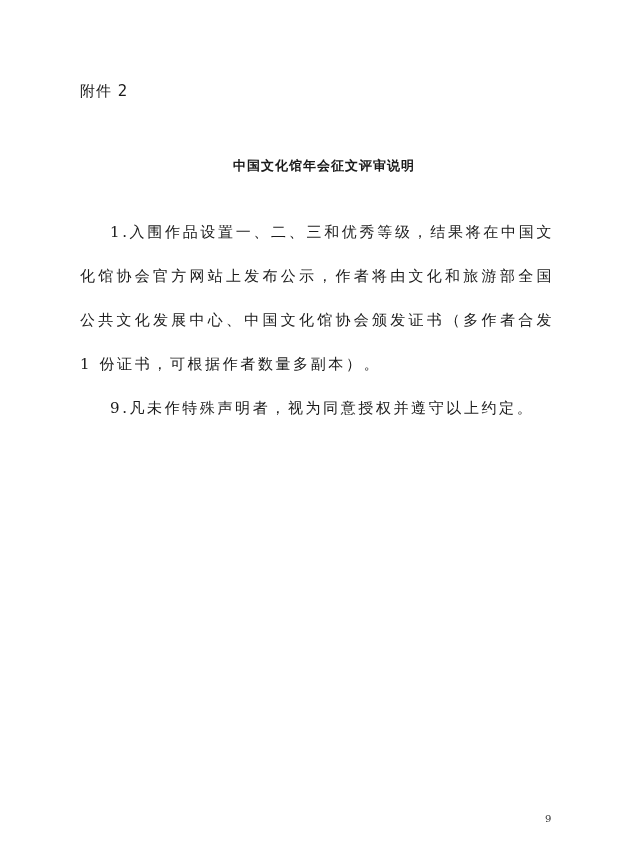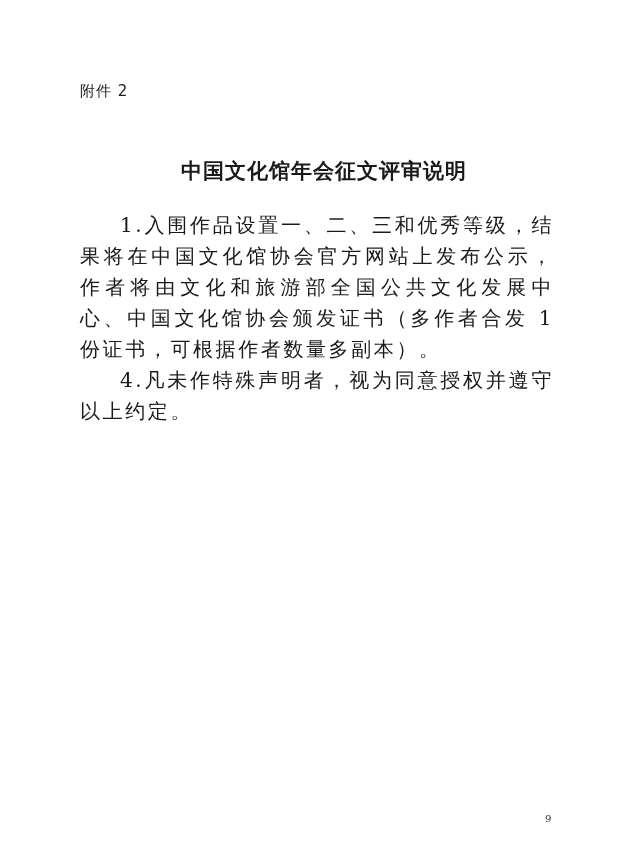--- a/index.html
+++ b/index.html
@@ -1,31 +1,31 @@
 <!DOCTYPE html>
 <html><head>
 <meta charset="utf-8">
 <style>
   html, body { margin:0; padding:0; background:#ffffff; }
   body { width:624px; height:842px; position:relative; overflow:hidden;
          font-family:"DejaVu Serif", "Liberation Serif", serif; color:#1a1a1a; }
   .attach { position:absolute; left:80px; top:82px; font-family:"DejaVu Sans","Liberation Sans",sans-serif;
             font-size:15px; letter-spacing:1px; }
   .title { position:absolute; left:0; width:624px; top:157px; text-align:center;
-           font-size:21px; font-weight:bold; letter-spacing:1px; padding-left:24px; box-sizing:border-box; }
+           font-size:13px; font-weight:bold; letter-spacing:1px; padding-left:24px; box-sizing:border-box; }
   .body { position:absolute; left:80px; top:210px; width:474px; }
-  .para { font-size:20px; line-height:31px; text-indent:2em; margin:0; letter-spacing:2.6px;
+  .para { font-size:15px; line-height:44px; text-indent:2em; margin:0; letter-spacing:2.6px;
           text-align:justify; text-justify:inter-ideograph; }
   .pagenum { position:absolute; left:545px; top:813px; font-size:10px; color:#333; }
 </style>
 </head>
 <body>
 
 <div class="attach">附件 2</div>
 
 <div class="title">中国文化馆年会征文评审说明</div>
 
 <div class="body">
   <p class="para">1.入围作品设置一、二、三和优秀等级，结果将在中国文化馆协会官方网站上发布公示，作者将由文化和旅游部全国公共文化发展中心、中国文化馆协会颁发证书（多作者合发 1 份证书，可根据作者数量多副本）。</p>
-  <p class="para">4.凡未作特殊声明者，视为同意授权并遵守以上约定。</p>
+  <p class="para">9.凡未作特殊声明者，视为同意授权并遵守以上约定。</p>
 </div>
 
 <div class="pagenum">9</div>
 
 </body></html>

